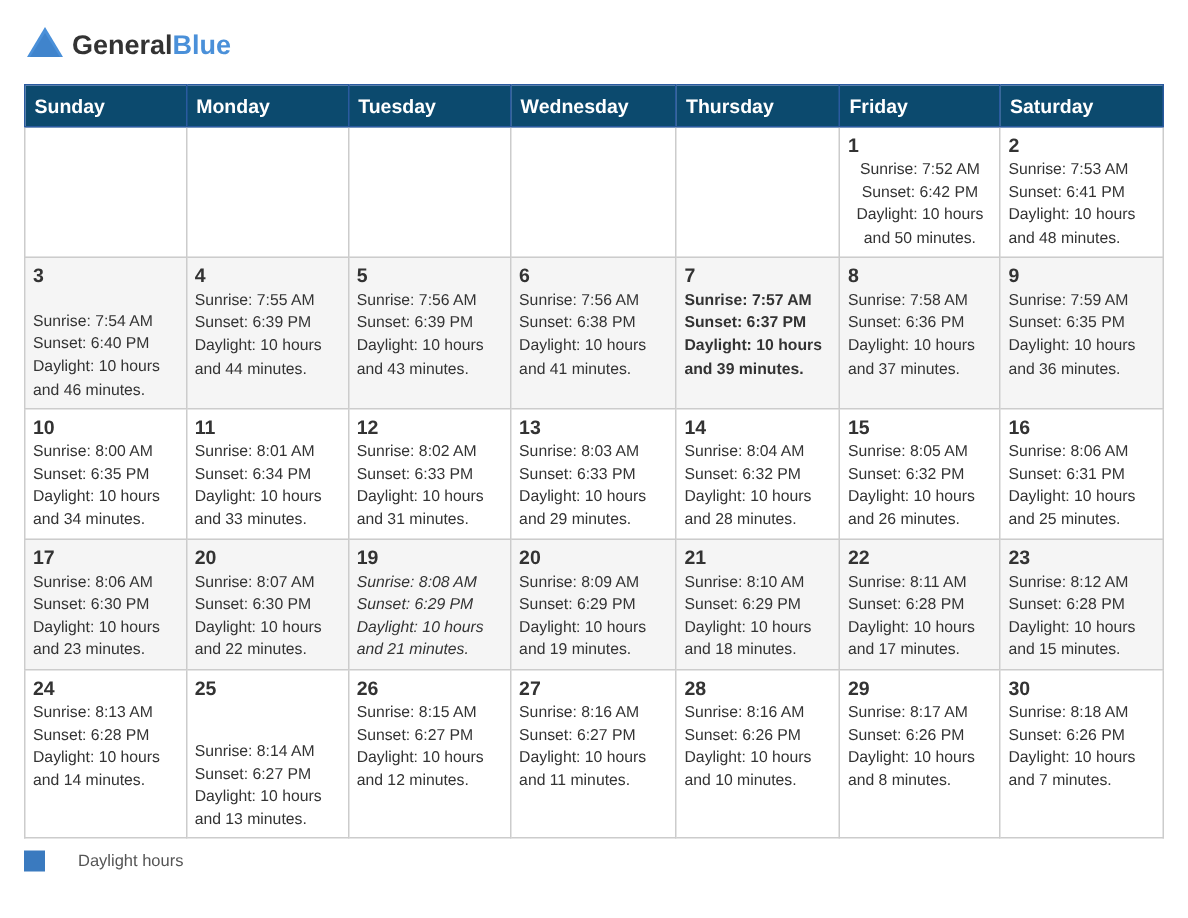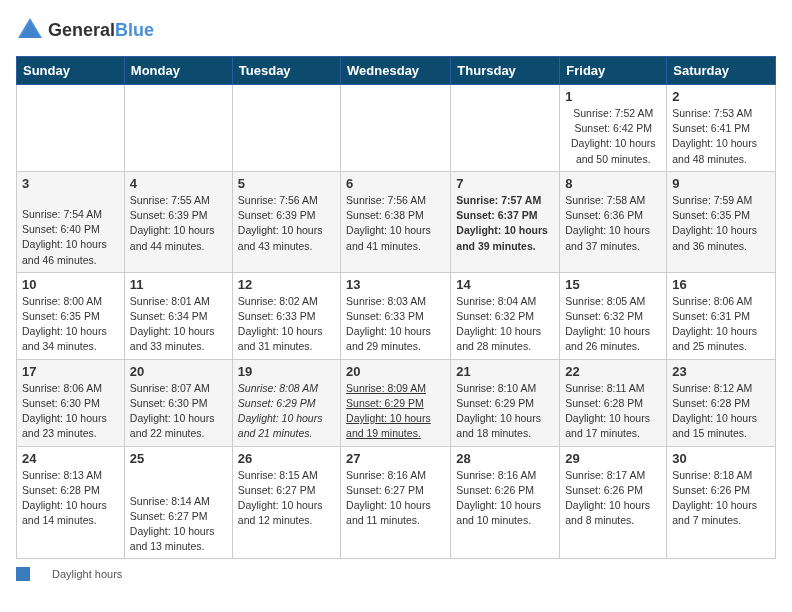--- a/index.html
+++ b/index.html
@@ -242,21 +242,21 @@
 Daylight: 10 hours and 22 minutes.</div>
         </td>
         <td>
           <span class="day-num">19</span>
           <div class="day-info" style="white-space: pre-line; font-style: italic;">Sunrise: 8:08 AM
 Sunset: 6:29 PM
 Daylight: 10 hours and 21 minutes.</div>
         </td>
         <td>
           <span class="day-num">20</span>
-          <div class="day-info" style="white-space: pre-line; text-decoration: underline;">Sunrise: 8:09 AM
+          <div class="day-info" style="white-space: pre-line;">Sunrise: 8:09 AM
 Sunset: 6:29 PM
 Daylight: 10 hours and 19 minutes.</div>
         </td>
         <td>
           <span class="day-num">21</span>
           <div class="day-info" style="white-space: pre-line;">Sunrise: 8:10 AM
 Sunset: 6:29 PM
 Daylight: 10 hours and 18 minutes.</div>
         </td>
         <td>

